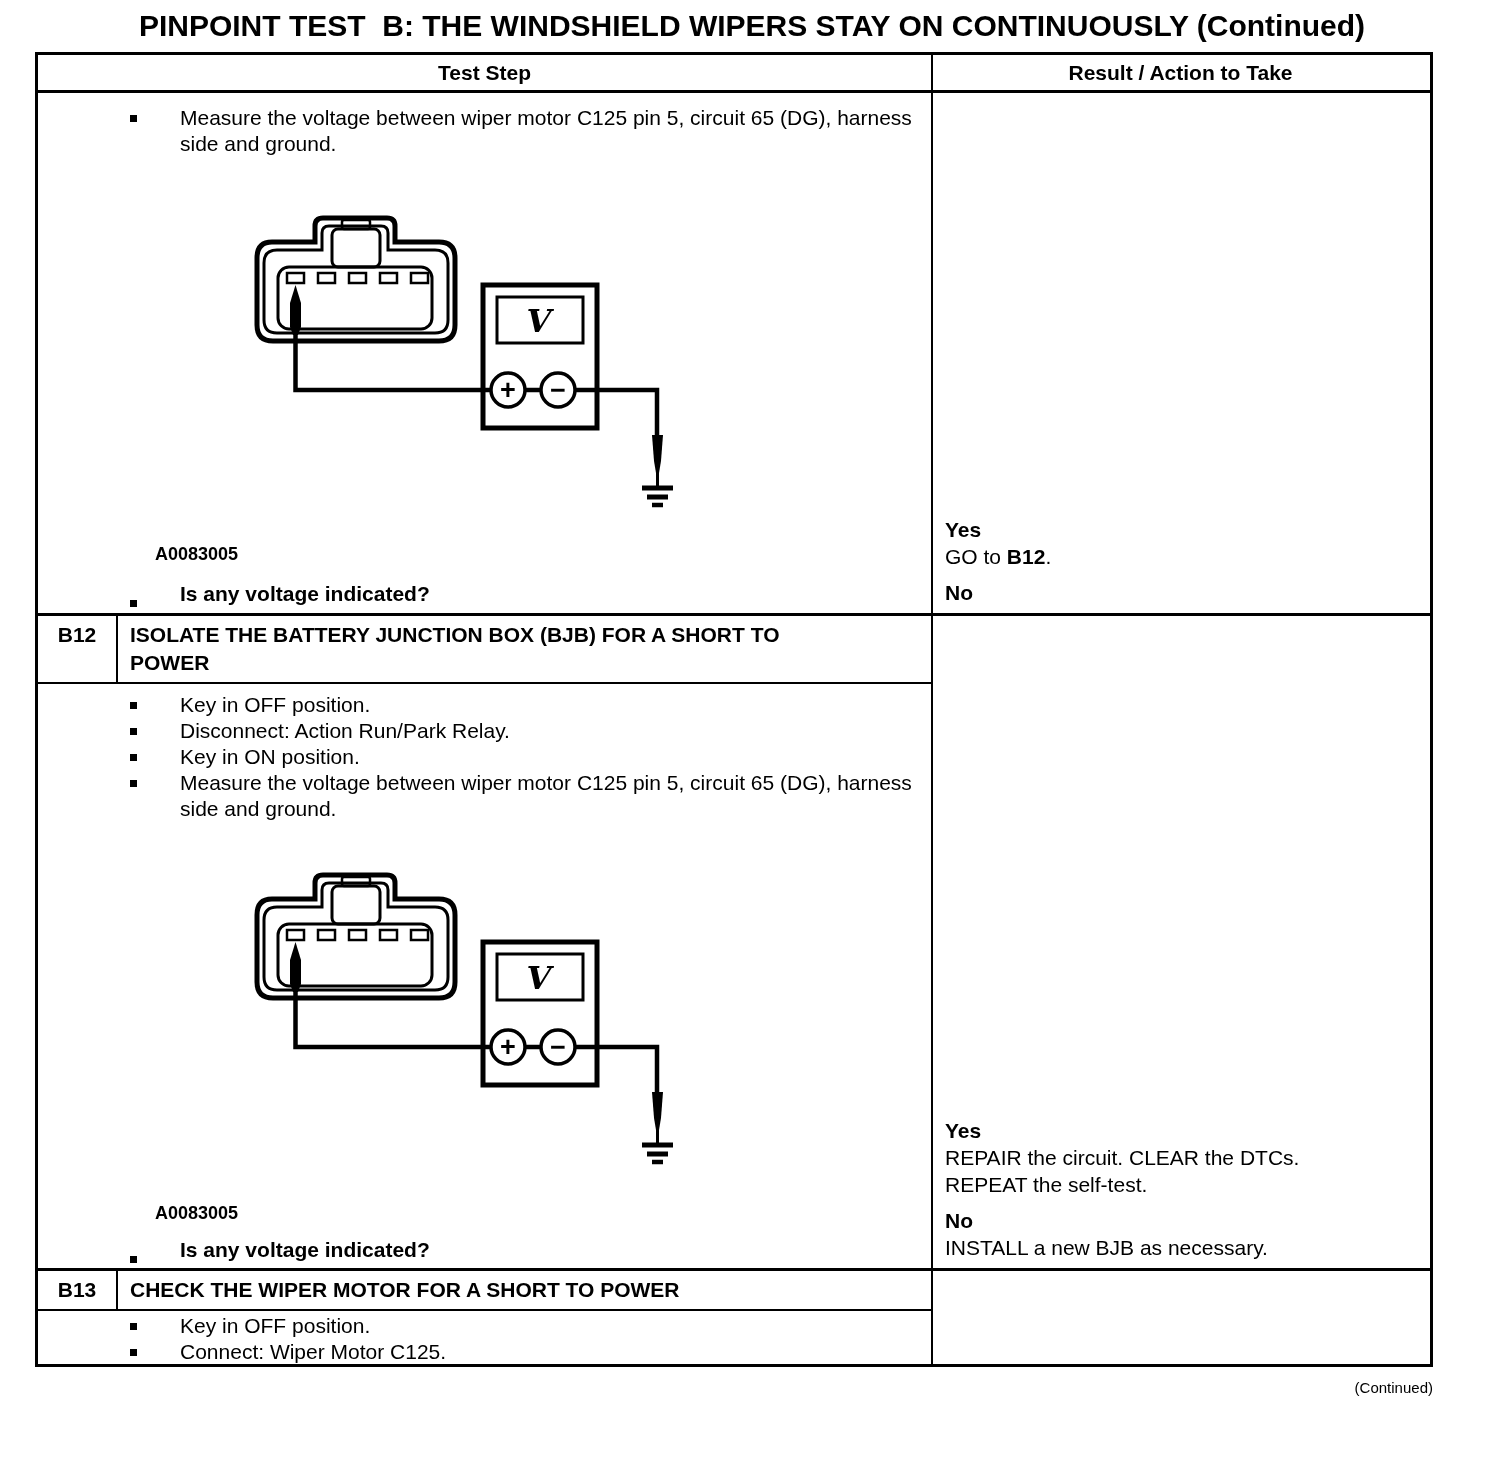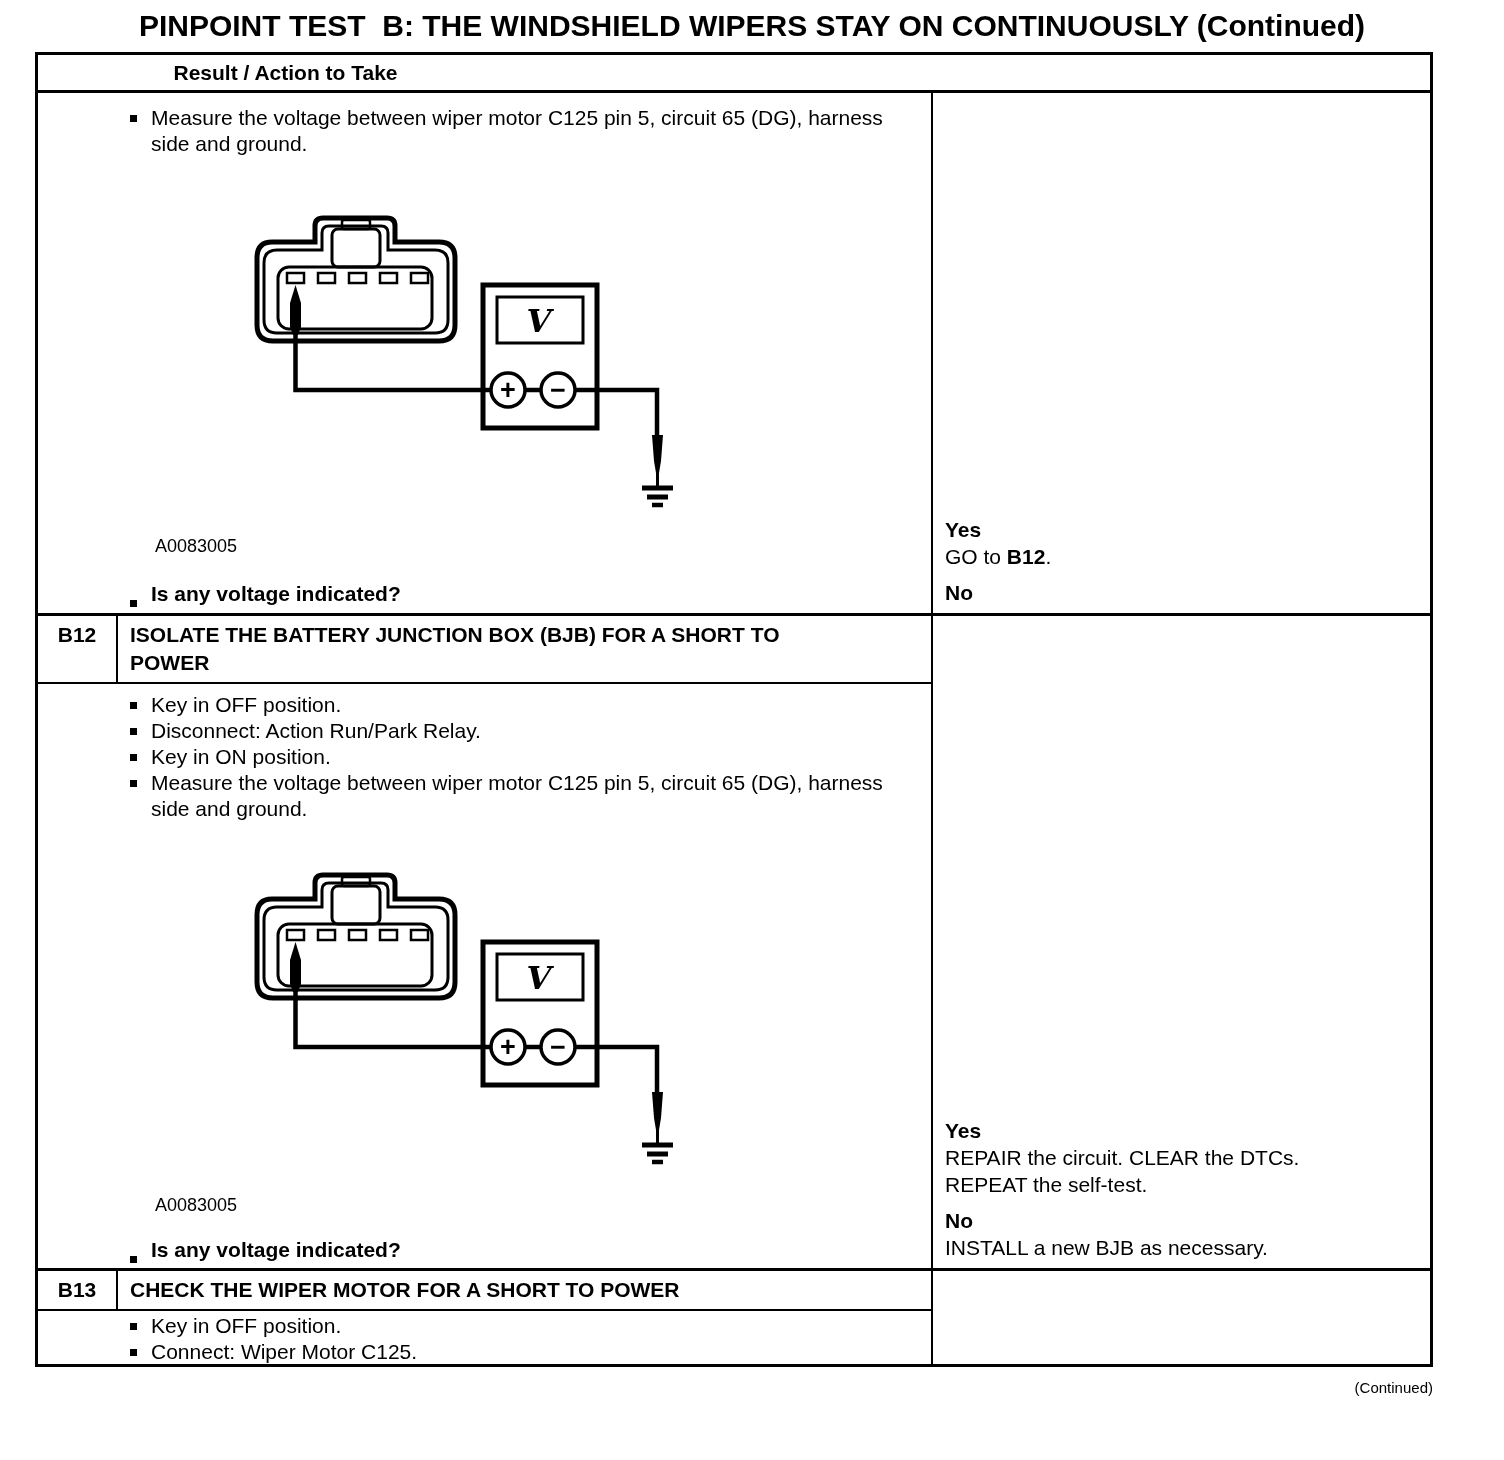--- a/index.html
+++ b/index.html
@@ -52,43 +52,44 @@
   #b11-content { height:520px; }
   #b12-content { height:584px; }
   #b13-content { height:53px; }
 
   .abs { position:absolute; }
   .bullet-row { display:flex; line-height:26px; }
   .bullet-dot {
     width:7px; height:7px; background:#000;
     margin-top:10px; flex:none;
   }
-  .bullet-txt { margin-left:14px; }
+  .bullet-txt { margin-left:43px; }
   .w740 { width:740px; }
   .bold { font-weight:bold;align-items:flex-end; }
-  .figure-code { font-size:18px; font-weight:normal; }
+  .figure-code { font-size:18px; font-weight:bold;margin-top:8px; }
   .result-label { font-weight:bold; }
   .result-group + .result-group { margin-top:9px; }
   .continued-note {
     margin-left:35px; width:1398px;
     margin-top:12px;
     text-align:right;
     font-size:15px;
   }
   svg text { font-family:"Liberation Sans", sans-serif; }
   svg .meter-v { font-family:"DejaVu Serif", serif; font-style:italic; font-weight:bold; }
 </style>
 </head>
 <body>
 
 <div class="page-title">PINPOINT TEST&nbsp; B: THE WINDSHIELD WIPERS STAY ON CONTINUOUSLY (Continued)</div>
 
 <div class="doc-table">
 
   <div class="header-row">
+    <div class="th th-left">Test Step</div>
     <div class="th th-right">Result / Action to Take</div>
   </div>
 
   <div class="block">
     <div class="block-left">
       <div class="content" id="b11-content">
         <div class="abs bullet-row" style="left:92px; top:12px;">
           <span class="bullet-dot"></span>
           <span class="bullet-txt w740">Measure the voltage between wiper motor C125 pin 5, circuit 65 (DG), harness side and ground.</span>
         </div>

